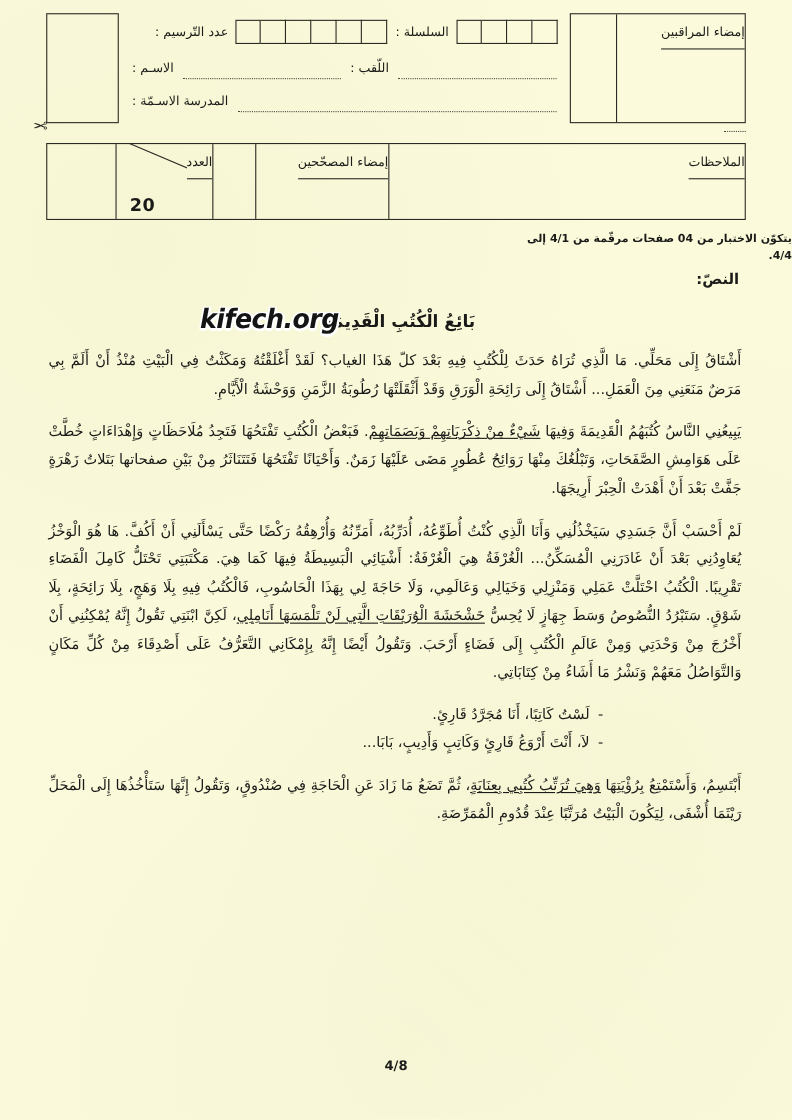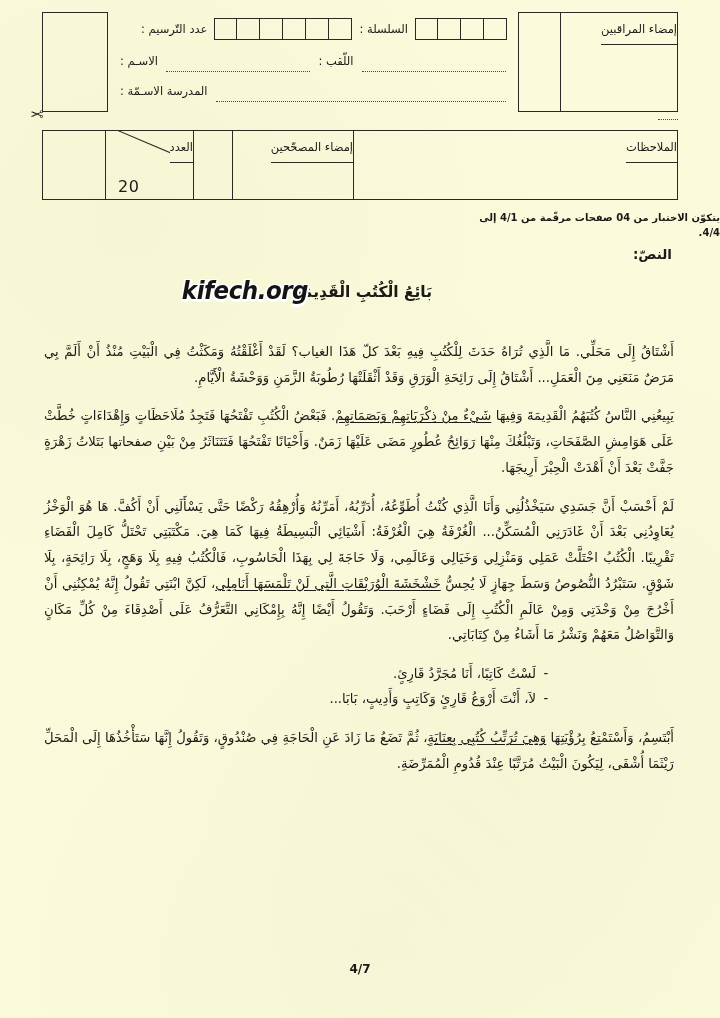--- a/index.html
+++ b/index.html
@@ -205,21 +205,21 @@
     height: 1.4px;
     background: #2a2a24;
     transform: rotate(23deg);
     transform-origin: left top;
   }
   .g-num .score {
     position: absolute;
     left: 12px;
     bottom: 3px;
     font-size: 16px;
-    font-weight: normal;
+    font-weight: bold;
     letter-spacing: 0.5px;
   }
   .g-tailcol .g-head { border-bottom: 0; }
 
   
   .pages-note {
     position: absolute;
     top: 210px;
     left: 0;
     right: 0;
@@ -274,21 +274,21 @@
       -1.5px 1.5px 0 #ffffff,
       0 2px 0 #ffffff,
       2px 0 0 #ffffff;
     transform: scaleY(1.06);
     direction: ltr;
   }
 
   
   .body-text {
     position: absolute;
-    top: 339px;
+    top: 316px;
     right: 46px;
     width: 630px;
     z-index: 2;
   }
   .para {
     font-size: 13.2px;
     line-height: 1.95;
     text-align: justify;
     text-justify: inter-word;
     margin: 0 0 13px 0;
@@ -455,14 +455,14 @@
       <div class="dline">
         <span class="dash">-</span>
         <span class="dtxt">لاَ، أَنْتَ أَرْوَعُ قَارِئٍ وَكَاتِبٍ وَأَدِيبٍ، بَابَا...</span>
       </div>
     </div>
 
     <p class="para"><span>أَبْتَسِمُ، وَأَسْتَمْتِعُ بِرُؤْيَتِهَا </span><span class="u">وَهِيَ تُرَتِّبُ كُتُبِي بِعِنَايَةٍ</span><span>، ثُمَّ تَضَعُ مَا زَادَ عَنِ الْحَاجَةِ فِي صُنْدُوقٍ، وَتَقُولُ إِنَّهَا سَتَأْخُذُهَا إِلَى الْمَحَلِّ رَيْثَمَا أُشْفَى، لِيَكُونَ الْبَيْتُ مُرَتَّبًا عِنْدَ قُدُومِ الْمُمَرِّضَةِ.</span></p>
   </div>
 
 
-  <div class="page-number">4/7</div>
+  <div class="page-number">4/8</div>
 </div>
 
 </body></html>

